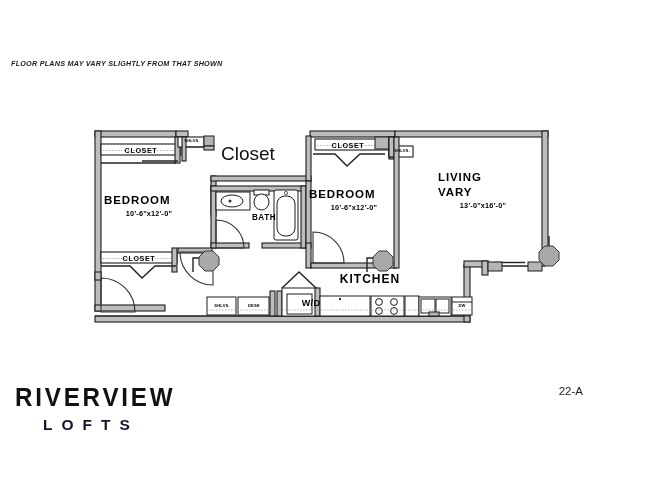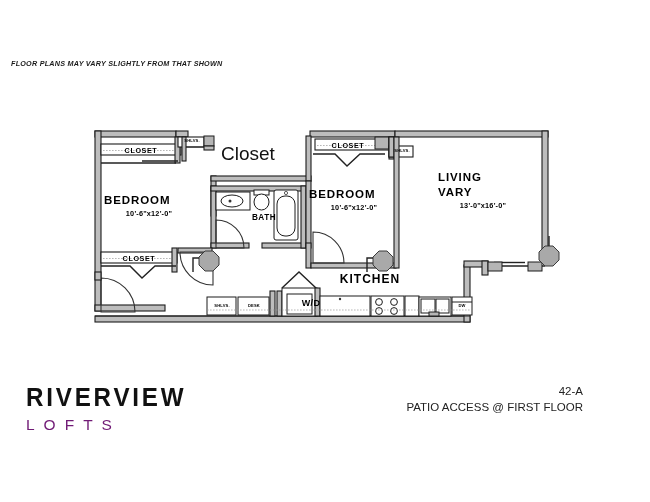--- a/index.html
+++ b/index.html
@@ -70,38 +70,39 @@
     font-weight:bold;font-size:12px;letter-spacing:1px;
     text-align:center;
   }
   .overlay-closet{
     font-family:"Liberation Sans", sans-serif;
     font-weight:normal;font-size:19px;letter-spacing:0px;
     color:#111;
   }
 
   
-  .logo-block{position:absolute;left:26px;top:384px;}
+  .logo-block{position:absolute;left:15px;top:384px;}
   .logo-main{
     font-family:"Liberation Sans", sans-serif;
     font-weight:bold;
     font-size:26px;
     letter-spacing:3.0px;
     color:#111;
     transform:scaleX(0.93);
     transform-origin:left center;
     line-height:1;
   }
   .logo-sub{
     font-family:"Liberation Sans", sans-serif;
-    font-weight:normal;
+    font-weight:bold;
     font-size:15.5px;
     letter-spacing:9px;
-    color:#701a75;
+    color:#0f172a;
     margin-top:7px;
+    margin-left:28px;
     line-height:1;
   }
 
   .info-block{
     position:absolute;right:67px;top:384px;
     text-align:right;
     font-family:"Liberation Sans", sans-serif;
     font-size:11.5px;
     color:#222;
     line-height:1.38;
@@ -324,17 +325,16 @@
 
     <div class="lbl overlay-closet" style="left:221px;top:143px;">Closet</div>
   </div>
 
   <div class="logo-block">
     <div class="logo-main">RIVERVIEW</div>
     <div class="logo-sub">LOFTS</div>
   </div>
 
   <div class="info-block">
-    <div>42-A</div>
-    <div>PATIO ACCESS @ FIRST FLOOR</div>
+    <div>22-A</div>
   </div>
 
 </div>
 
 </body></html>

